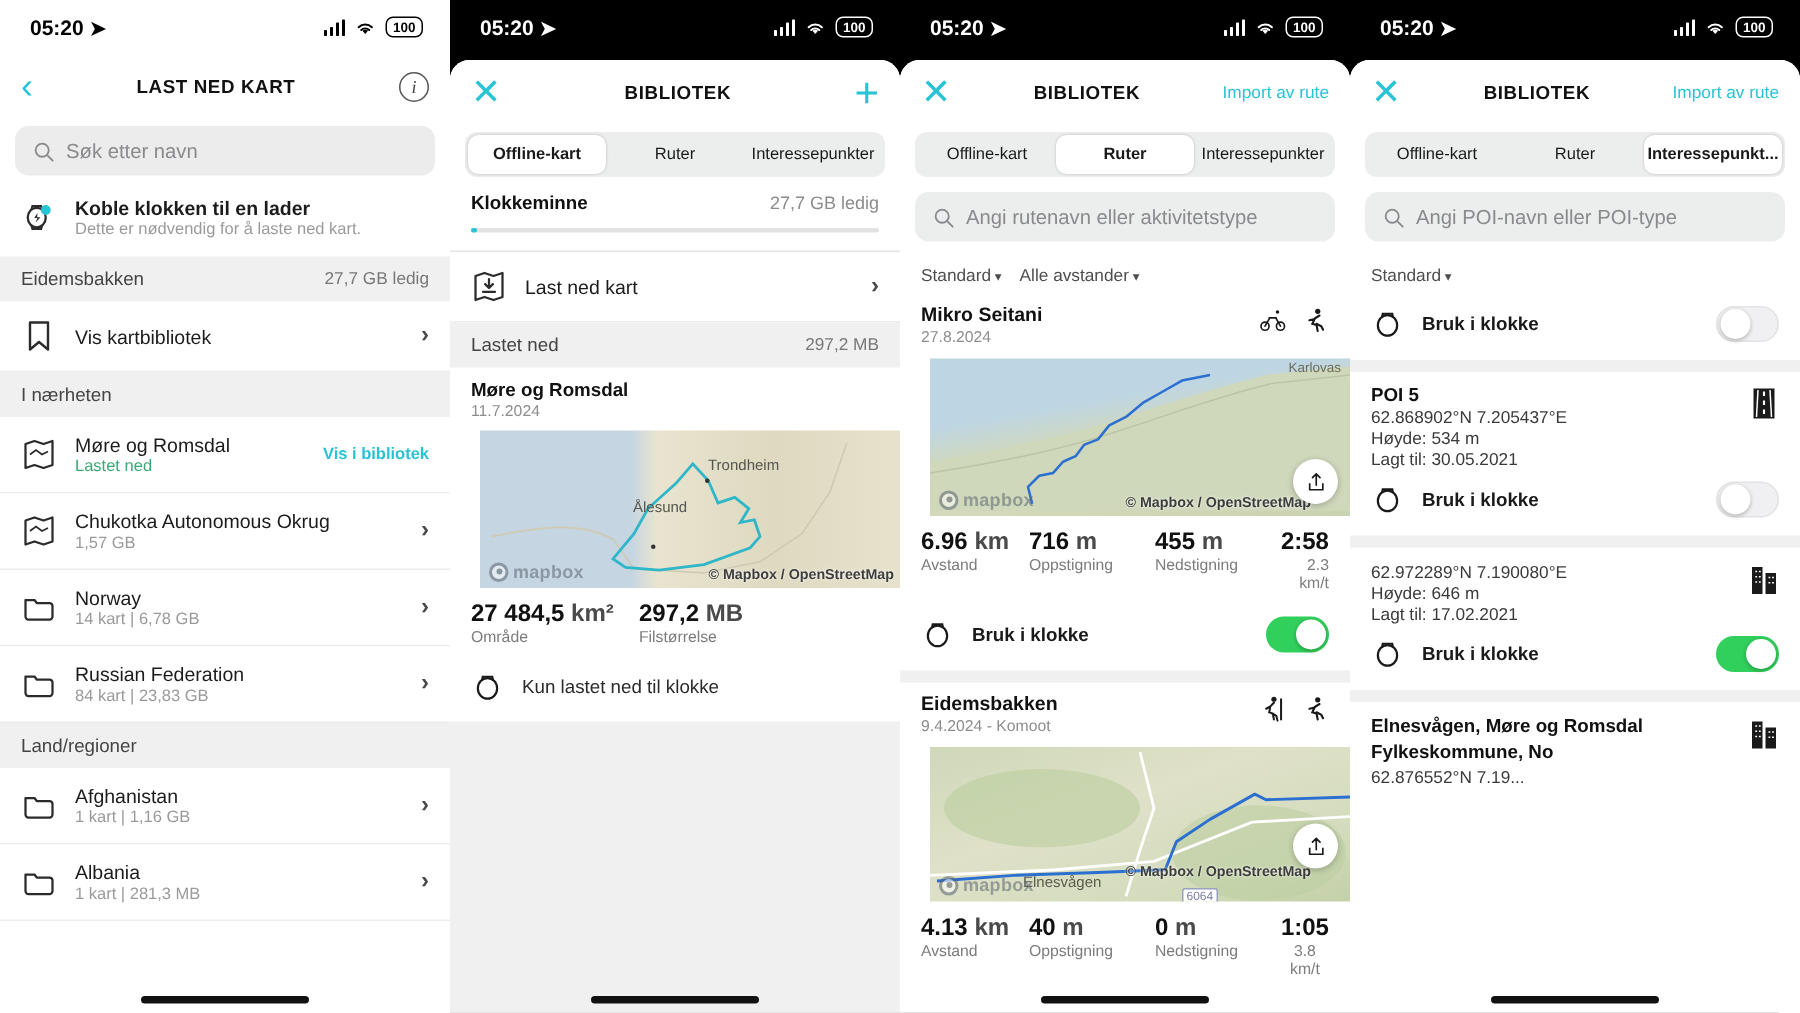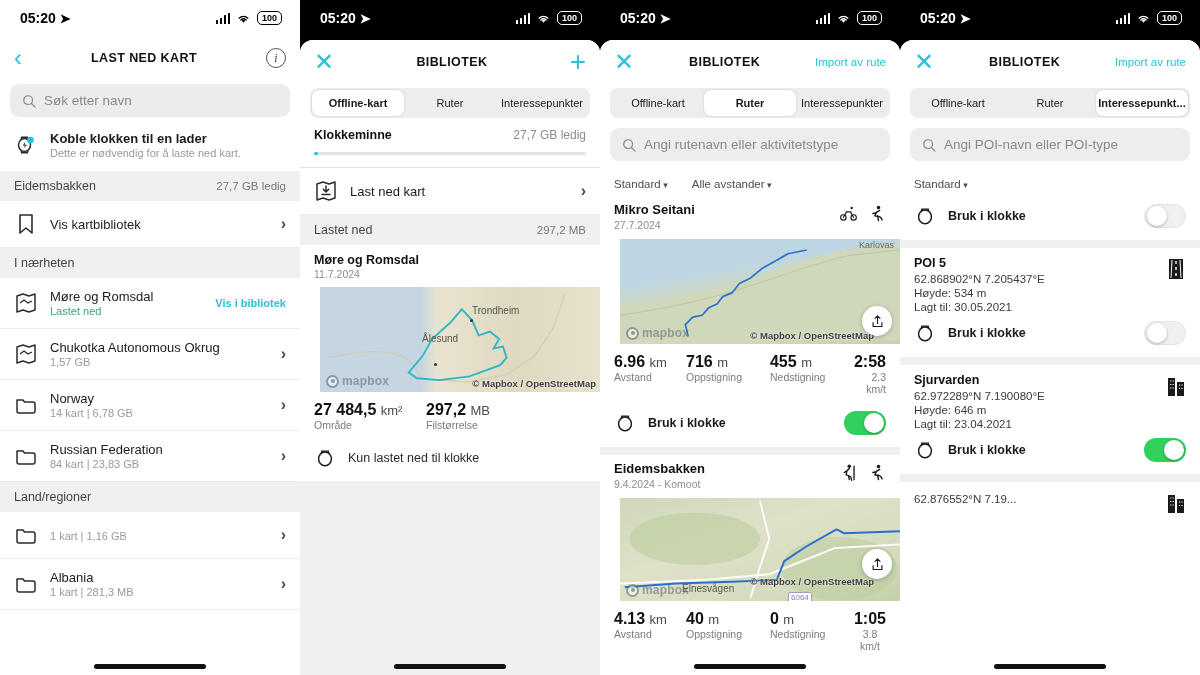--- a/index.html
+++ b/index.html
@@ -127,41 +127,41 @@
     display: flex; align-items: center; justify-content: center; background:#fff;
   }
   .mapbox-logo .c::after { content:''; width:4px; height:4px; border-radius:50%; background:#5b6570; }
   .mapbox-logo .w { font-size: 12px; font-weight: bold; color: #5b6570; letter-spacing: .2px; }
   .city { position: absolute; font-size: 10px; color: #55564f; }
   .city .dot { width: 3px; height: 3px; background: #333; border-radius: 50%; margin: 2px auto 0; }
 
   .stats { display: flex; padding: 9px 14px 8px; gap: 4px; }
   .stats .st { }
   .stats .v { font-size: 16px; font-weight: bold; color: #111; white-space: nowrap; }
-  .stats .v .u { font-size: 13px; font-weight: normal; color: #4a4a4a; }
+  .stats .v .u { font-size: 16px; font-weight: bold; color: #4a4a4a; }
   .stats .lbl { font-size: 10.5px; color: #7c7c7c; margin-top: 0px; }
 
   .watchrow { display: flex; align-items: center; gap: 12px; padding: 8px 14px 12px; }
   .watchrow .lab { flex: 1; font-size: 12.5px; font-weight: bold; color: #1a1a1a; }
   .watch-ico { width: 22px; height: 22px; }
   .toggle { width: 42px; height: 24px; border-radius: 13px; position: relative; flex: 0 0 auto; }
   .toggle.on { background: #31cf5b; }
   .toggle.off { background: #f0f0f2; border: 1px solid #e3e3e5; }
   .toggle .knob {
     position: absolute; top: 2px; width: 20px; height: 20px; border-radius: 50%;
     background: #fff; box-shadow: 0 1px 3px rgba(0,0,0,.28);
   }
   .toggle.on .knob { right: 2px; }
   .toggle.off .knob { left: 2px; }
   .toggle.off .knob { top:1px; }
 
   .gapgray { background: #f0f0f0; }
 
   
-  .filters { display: flex; gap: 24px; padding: 9px 14px 6px; }
+  .filters { display: flex; gap: 12px; padding: 9px 14px 6px; }
   .filters span { font-size: 11.5px; color: #4e4e4e; }
   .filters span::after { content: " ▾"; font-size: 9px; }
 
   .routehd { display: flex; align-items: flex-start; padding: 6px 14px 8px; gap: 8px; }
   .routehd .txt { flex: 1; min-width: 0; }
   .routehd .n { font-size: 13px; font-weight: bold; color: #111; }
   .routehd .d { font-size: 10.5px; color: #8d8d8d; margin-top: 2px; }
   .routehd .acts { display: flex; gap: 9px; padding-top: 2px; }
   .act-ico { width: 19px; height: 19px; }
 
@@ -307,20 +307,21 @@
 
     <div class="section-hd">
       <span>Land/regioner</span>
     </div>
 
     <div class="row">
       <svg class="ico" viewBox="0 0 24 24">
           <path d="M3 7h6l1.5 2H19a2 2 0 0 1 2 2v7a2 2 0 0 1-2 2H5a2 2 0 0 1-2-2z" stroke="#2b2b2b" stroke-width="1.5" fill="none" stroke-linejoin="round"></path>
         </svg>
       <div class="txt">
+        <div class="t1">Afghanistan</div>
         <div class="t2">1 kart | 1,16 GB</div>
       </div>
       <span class="chev">›</span>
     </div>
 
     <div class="row">
       <svg class="ico" viewBox="0 0 24 24">
           <path d="M3 7h6l1.5 2H19a2 2 0 0 1 2 2v7a2 2 0 0 1-2 2H5a2 2 0 0 1-2-2z" stroke="#2b2b2b" stroke-width="1.5" fill="none" stroke-linejoin="round"></path>
         </svg>
       <div class="txt">
@@ -487,21 +488,21 @@
           <span>Angi rutenavn eller aktivitetstype</span>
         </div>
         <div class="filters">
           <span>Standard</span>
           <span>Alle avstander</span>
         </div>
 
         <div class="routehd">
           <div class="txt">
             <div class="n">Mikro Seitani</div>
-            <div class="d">27.7.2024</div>
+            <div class="d">27.8.2024</div>
           </div>
           <div class="acts">
             <svg class="act-ico" viewBox="0 0 24 24">
                 <circle cx="5.5" cy="17" r="3.4" stroke="#1a1a1a" stroke-width="1.4" fill="none"></circle>
                 <circle cx="18.5" cy="17" r="3.4" stroke="#1a1a1a" stroke-width="1.4" fill="none"></circle>
                 <path d="M5.5 17l4-7h5l4 7M9 10h6" stroke="#1a1a1a" stroke-width="1.4" fill="none" stroke-linecap="round"></path>
                 <circle cx="16" cy="5" r="1.5" fill="#1a1a1a"></circle>
               </svg>
             <svg class="act-ico" viewBox="0 0 24 24">
                 <circle cx="14.5" cy="4.5" r="2.2" fill="#1a1a1a"></circle>
@@ -696,42 +697,42 @@
               <path d="M8 7l.5-2.5h7L16 7" stroke="#1a1a1a" stroke-width="1.5" fill="none"></path>
             </svg>
           <span class="lab">Bruk i klokke</span>
           <span class="toggle off">
               <span class="knob"></span>
             </span>
         </div>
         <div class="gapgray" style="height:8px"></div>
 
         <div class="poi">
-          <div class="n">Sjurvarden</div>
           <div class="c">62.972289°N 7.190080°E</div>
           <div class="m">Høyde: 646 m</div>
-          <div class="m">Lagt til: 23.04.2021</div>
+          <div class="m">Lagt til: 17.02.2021</div>
           <svg class="poi-ico" viewBox="0 0 20 22">
               <path d="M2 3h7v18H2zM11 7h7v14h-7z" fill="#1a1a1a"></path>
               <path d="M4.2 6h1.2M6.6 6h1.2M4.2 9.5h1.2M6.6 9.5h1.2M4.2 13h1.2M6.6 13h1.2M13 10h1.2M15.4 10h1.2M13 13.5h1.2M15.4 13.5h1.2" stroke="#fff" stroke-width="1.1"></path>
             </svg>
         </div>
         <div class="watchrow">
           <svg class="watch-ico" viewBox="0 0 24 24">
               <ellipse cx="12" cy="13" rx="7" ry="7.5" stroke="#1a1a1a" stroke-width="1.6" fill="none"></ellipse>
               <path d="M8 7l.5-2.5h7L16 7" stroke="#1a1a1a" stroke-width="1.5" fill="none"></path>
             </svg>
           <span class="lab">Bruk i klokke</span>
           <span class="toggle on">
               <span class="knob"></span>
             </span>
         </div>
         <div class="gapgray" style="height:8px"></div>
 
         <div class="poi">
+          <div class="n" style="line-height:1.35">Elnesvågen, Møre og Romsdal Fylkeskommune, No</div>
           <div class="c">62.876552°N 7.19...</div>
           <svg class="poi-ico" viewBox="0 0 20 22">
               <path d="M2 3h7v18H2zM11 7h7v14h-7z" fill="#1a1a1a"></path>
               <path d="M4.2 6h1.2M6.6 6h1.2M4.2 9.5h1.2M6.6 9.5h1.2M4.2 13h1.2M6.6 13h1.2M13 10h1.2M15.4 10h1.2M13 13.5h1.2M15.4 13.5h1.2" stroke="#fff" stroke-width="1.1"></path>
             </svg>
         </div>
         <div class="homebar"></div>
       </div>
     </div>
   </div>

